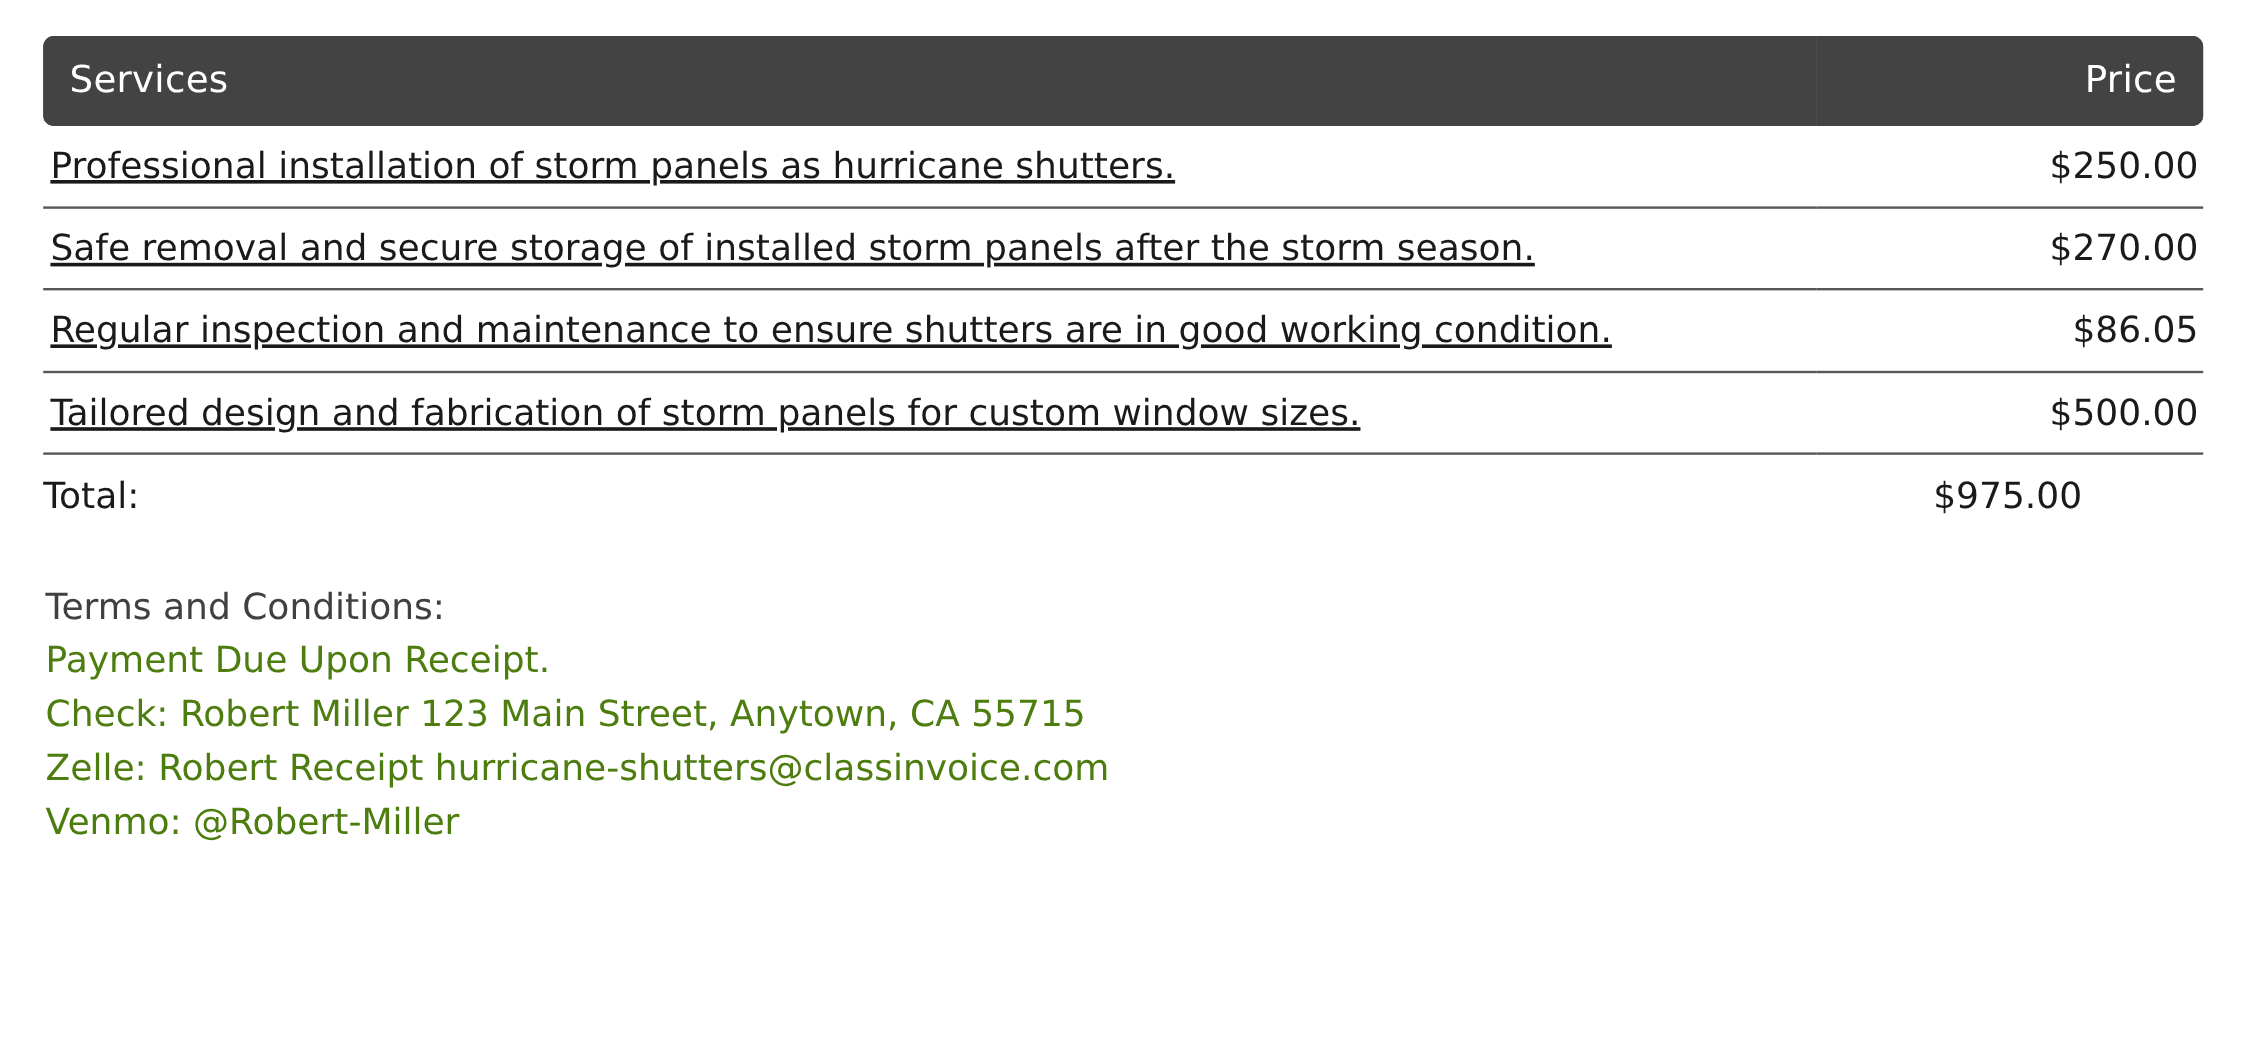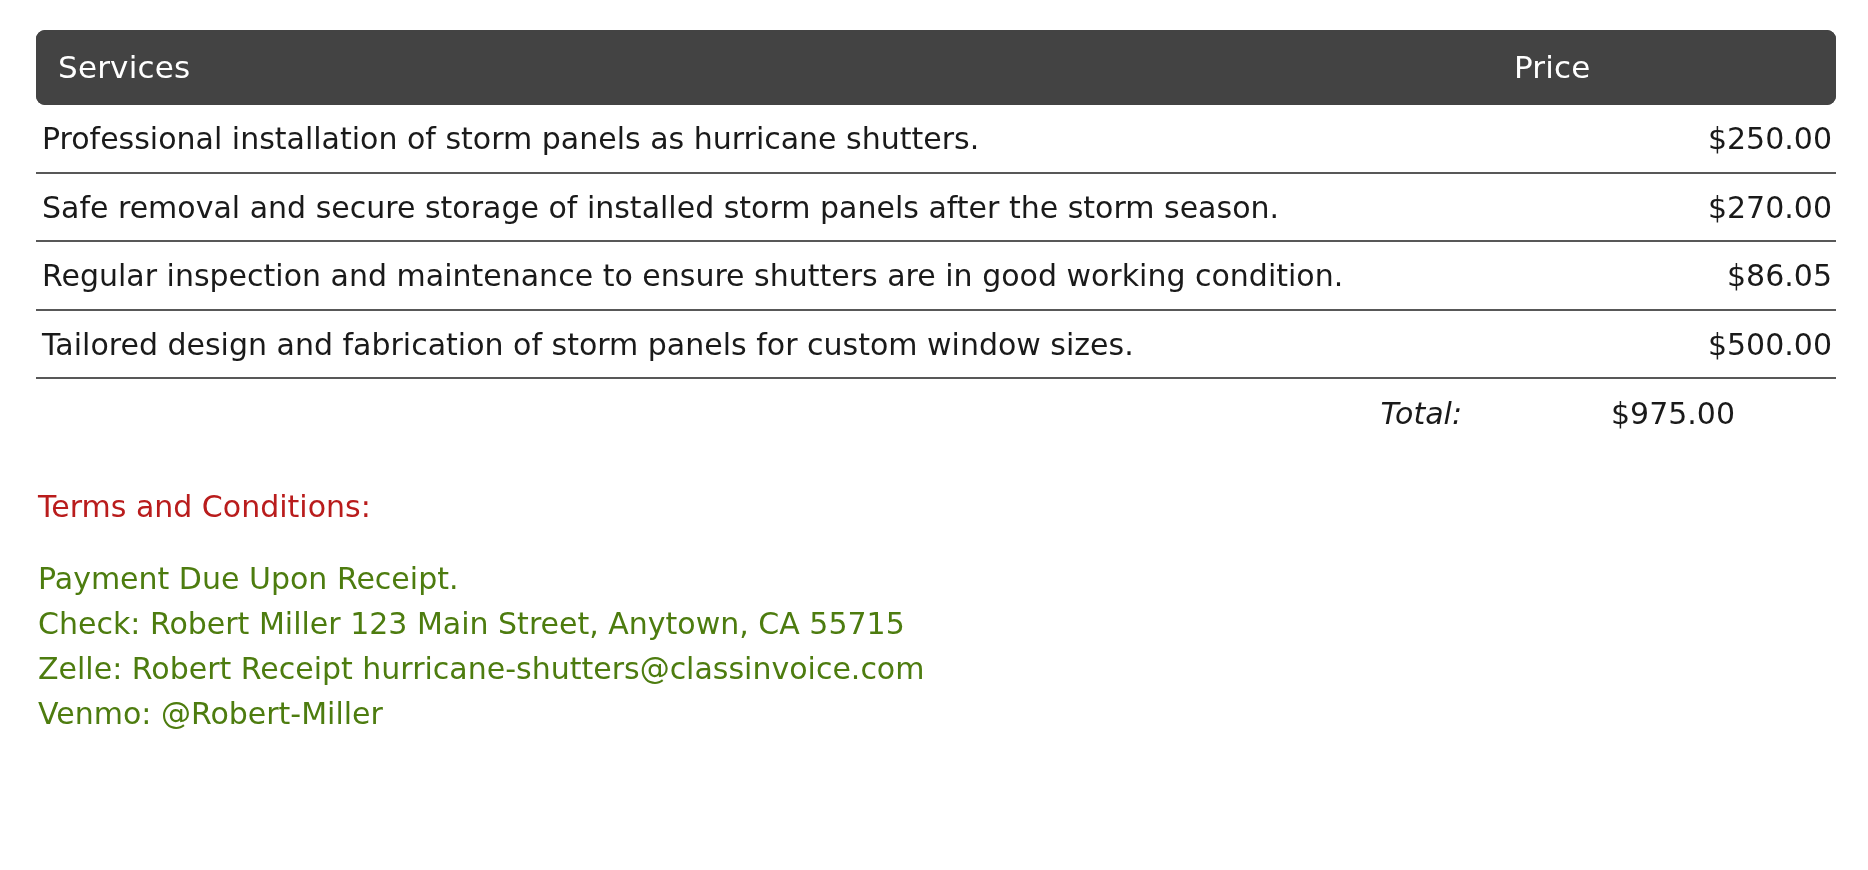--- a/index.html
+++ b/index.html
@@ -42,74 +42,74 @@
     padding: 19px 0 20px 0;
     vertical-align: middle;
   }
   .th-services {
     text-align: left;
     padding-left: 22px !important;
     border-top-left-radius: 9px;
     border-bottom-left-radius: 9px;
   }
   .th-price {
-    text-align: left;
+    text-align: right;
     padding-right: 22px !important;
     border-top-right-radius: 9px;
     border-bottom-right-radius: 9px;
     width: 300px;
   }
 
   .services-table tbody td {
     font-size: 30px;
     font-weight: 400;
     color: #1a1a1a;
     padding: 17px 0 16px 0;
     border-bottom: 2px solid #585858;
     vertical-align: middle;
     line-height: 1.12;
   }
   .td-desc {
     text-align: left;
     padding-left: 6px !important;
+    text-decoration: underline;
   }
   .td-price {
     text-align: right;
     padding-right: 4px !important;
     white-space: nowrap;
   }
 
   .total-row td {
     border-bottom: none !important;
     font-weight: bold;
     font-size: 31px;
     padding-top: 18px !important;
   }
   .td-total-label {
-    text-align: right;
+    text-align: left;
     padding-right: 52px !important;
-    font-style: italic;
   }
   .td-total-value {
     text-align: center;
     padding-right: 4px !important;
     white-space: nowrap;
   }
 
   
   .terms-block {
     margin-top: 42px;
     padding-left: 2px;
   }
   .terms-heading {
     font-size: 30px;
-    color: #b91c1c;
+    color: #404040;
     font-weight: 400;
     line-height: 1.18;
-    margin-bottom: 32px;
+    margin-bottom: 4px;
   }
   .terms-line {
     font-size: 30px;
     color: #4d7c0f;
     font-weight: 400;
     line-height: 1.5;
     white-space: nowrap;
   }
 </style>
 </head>

